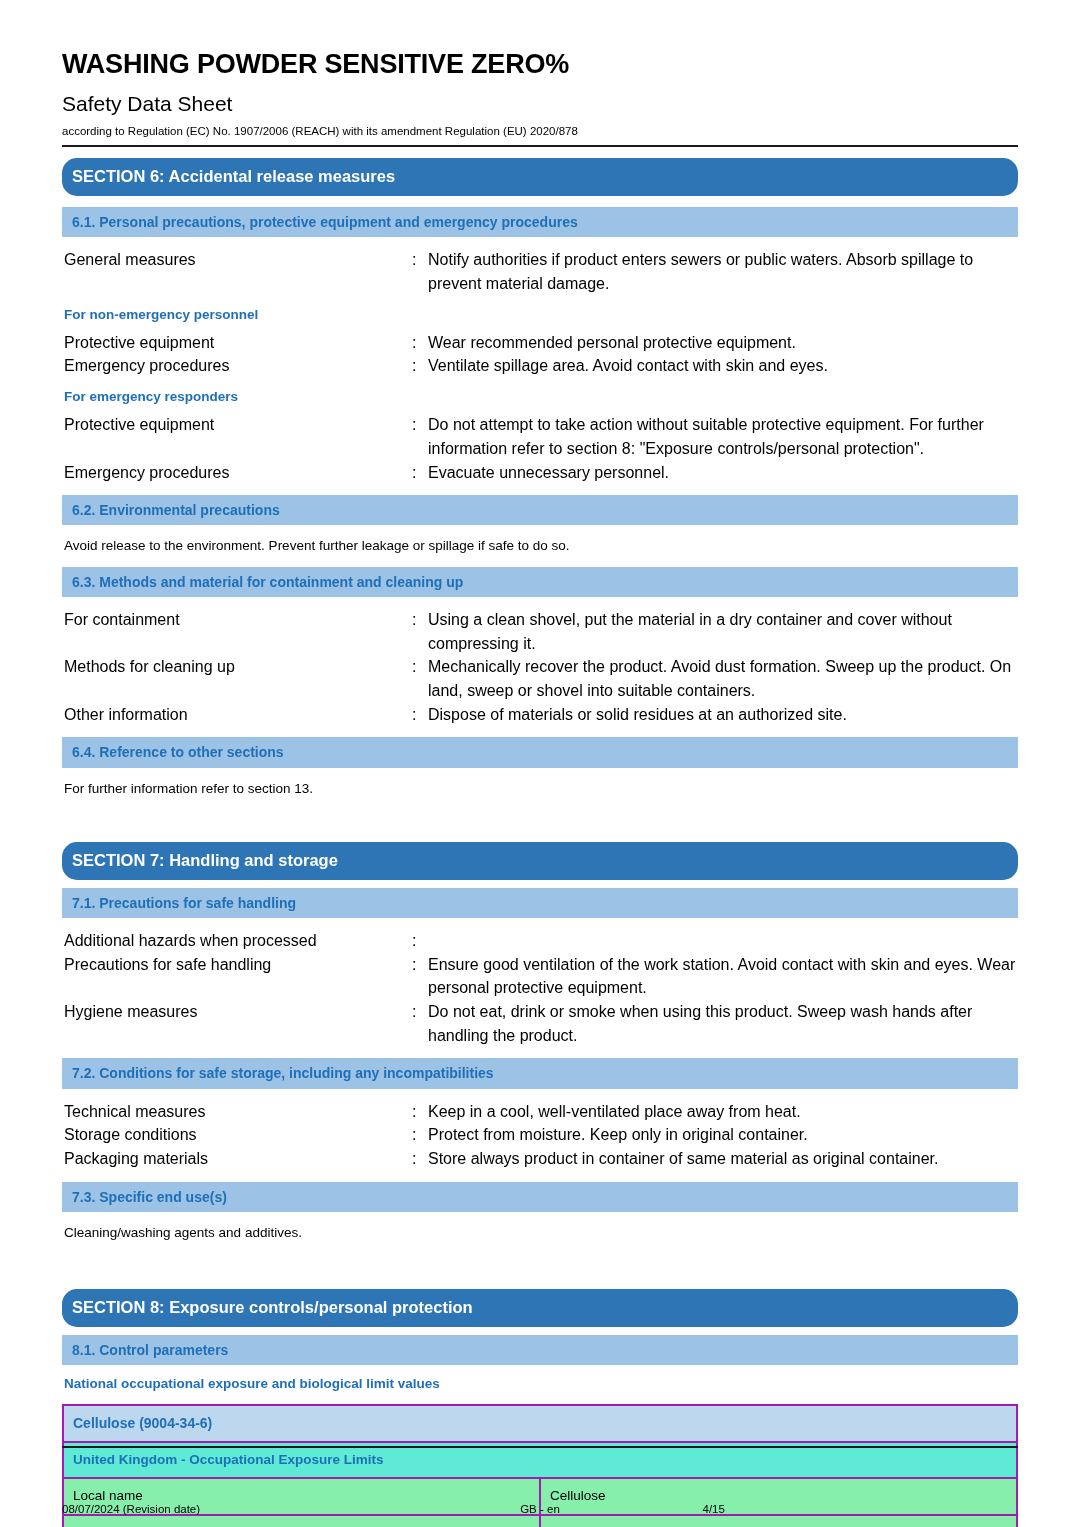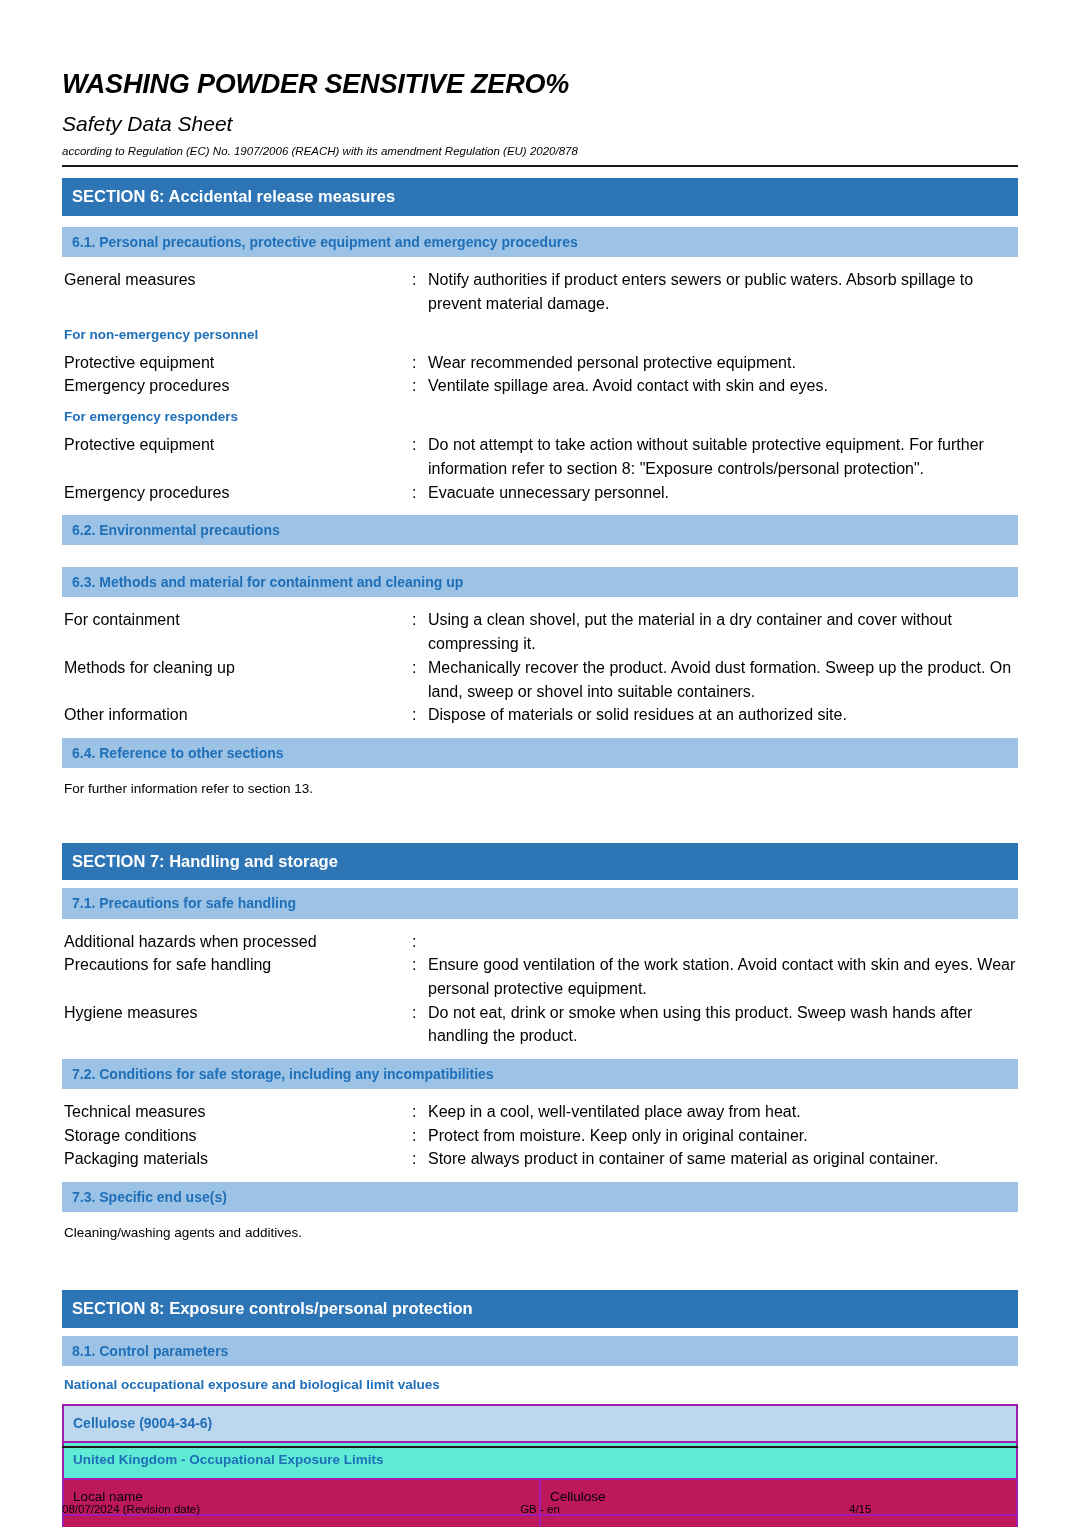--- a/index.html
+++ b/index.html
@@ -16,21 +16,21 @@
   }
   .page {
     position: relative;
     width: 1080px;
     height: 1527px;
     box-sizing: border-box;
     padding: 0 62px;
   }
 
   
-  .masthead { padding-top: 70px; font-style: italic; }
+  .masthead { padding-top: 50px; }
   .doc-title {
     font-size: 27px;
     font-weight: bold;
     letter-spacing: -0.2px;
     line-height: 1.1;
     margin: 0 0 12px 0;
   }
   .doc-subtitle {
     font-size: 21px;
     font-weight: normal;
@@ -50,20 +50,21 @@
 
   
   .section-bar {
     background: #2E75B6;
     color: #ffffff;
     font-size: 16.5px;
     font-weight: bold;
     padding: 9px 10px 10px 10px;
     line-height: 1.15;
     box-sizing: border-box;
+    border-radius: 15px;
   }
   .subsection-bar {
     background: #9CC3E5;
     color: #1F6FB8;
     font-size: 14px;
     font-weight: bold;
     padding: 7px 10px 7px 10px;
     line-height: 1.15;
     box-sizing: border-box;
   }
@@ -130,42 +131,42 @@
     color: #1F6FB8;
     font-weight: bold;
     font-size: 14px;
   }
   .tbl-region {
     background: #5eead4;
     color: #1F6FB8;
     font-weight: bold;
     font-size: 13.5px;
   }
-  .tbl-cell { background: #be185d; color: #000000; }
+  .tbl-cell { background: #86efac; color: #000000; }
 
   
   .footer {
     position: absolute;
     left: 62px;
     right: 62px;
     bottom: 12px;
   }
   .footer-rule {
     border: 0;
     border-top: 2px solid #1a1a1a;
     margin: 0 0 7px 0;
   }
   .footer-row {
     display: flex;
     align-items: baseline;
     font-size: 11.5px;
   }
   .footer-left   { flex: 0 0 33%; text-align: left; }
   .footer-center { flex: 0 0 34%; text-align: center; margin-top: 48px; }
-  .footer-right  { flex: 0 0 33%; text-align: center; }
+  .footer-right  { flex: 0 0 33%; text-align: left; }
 </style>
 </head>
 <body>
 
 <div class="page">
 
   <div class="masthead">
     <h1 class="doc-title">WASHING POWDER SENSITIVE ZERO%</h1>
     <h2 class="doc-subtitle">Safety Data Sheet</h2>
     <p class="doc-regulation">according to Regulation (EC) No. 1907/2006 (REACH) with its amendment Regulation (EU) 2020/878</p>
@@ -218,20 +219,21 @@
       <span class="label">Emergency procedures</span>
       <span class="colon">:</span>
       <span class="value">Evacuate unnecessary personnel.</span>
     </div>
   </div>
 
   <div class="gap-s"></div>
 
   <div class="subsection-bar">6.2. Environmental precautions</div>
   <div class="gap-s"></div>
+  <div class="para">Avoid release to the environment. Prevent further leakage or spillage if safe to do so.</div>
 
   <div class="gap-s"></div>
 
   <div class="subsection-bar">6.3. Methods and material for containment and cleaning up</div>
   <div class="gap-s"></div>
 
   <div class="rows">
     <div class="row">
       <span class="label">For containment</span>
       <span class="colon">:</span>

